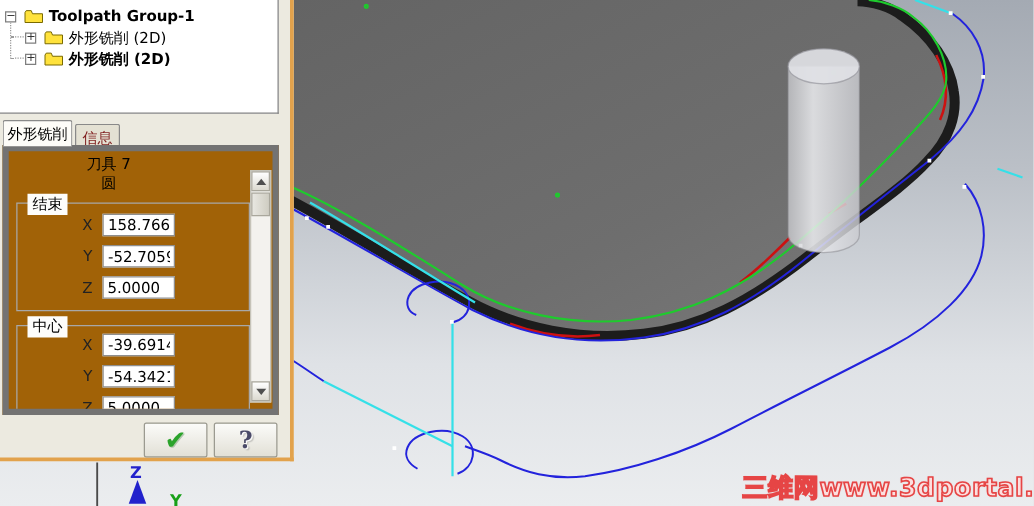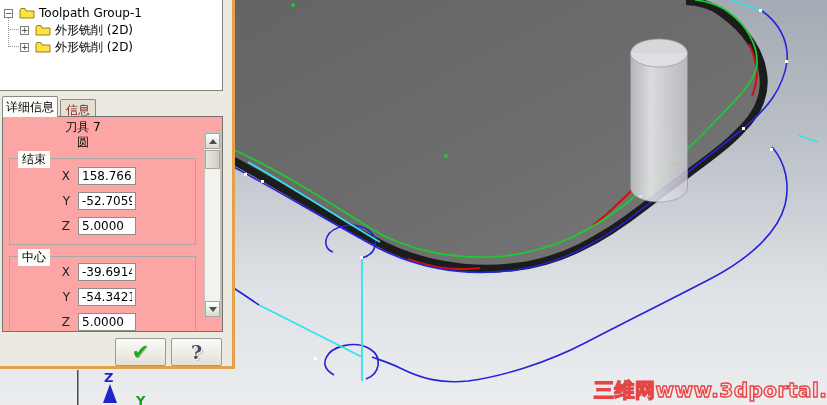--- a/index.html
+++ b/index.html
@@ -20,37 +20,37 @@
 
   
   #left-panel { position:absolute; left:0; top:0; width:235px; height:369px;
     background:#eceae0; border-right:3px solid #e2a24c; border-bottom:3px solid #e2a24c; }
 
   
   #tree { position:absolute; left:0; top:0; width:223px; height:91px;
     background:#fff; border:1px solid #828282; border-left:none; border-top:none; overflow:hidden; }
   .tree-row { position:absolute; height:16px; display:flex; align-items:center; white-space:nowrap; }
   .tree-row .lbl { margin-left:4px; font-size:12px; }
-  .bold { font-weight:normal; }
+  .bold { font-weight:bold; }
   .expander { width:9px; height:9px; background:#fff; border:1px solid #7f7f7f;
     font-size:9px; line-height:7px; text-align:center; flex:0 0 9px; color:#333; }
   .folder { width:16px; height:12px; margin-left:6px; flex:0 0 16px; }
   .dotline-v { position:absolute; left:8px; top:15px; width:1px; height:32px;
     border-left:1px dotted #9a9a9a; }
   .dotline-h { position:absolute; left:9px; width:10px; height:1px; border-top:1px dotted #9a9a9a; }
 
   
   .tab { position:absolute; border:1px solid #898989; border-bottom:none;
     font-size:12px; text-align:center; padding-top:2px; border-radius:2px 2px 0 0; }
   #tab-details { left:2px; top:96px; width:56px; height:21px; background:#fdfcf8; z-index:3; }
   #tab-info { left:60px; top:99px; width:36px; height:18px; background:#e4e1d3; color:#7f1d1d; }
 
   
   #content-box { position:absolute; left:2px; top:116px; width:221px; height:216px;
-    background:#fca5a5; border:1px solid #737373; overflow:hidden; }
+    background:#a16207; border:5px solid #737373; overflow:hidden; }
   #tool-caption { position:absolute; left:0; top:3px; width:160px; text-align:center; line-height:15px; }
   .groupbox { position:absolute; left:6px; width:187px; border:1px solid #a8a8a8; }
   #group-end { top:41px; height:87px;text-decoration:underline; }
   #group-center { top:139px; height:142px; }
   .group-title { position:absolute; left:8px; top:-8px; background:#fdfdfb; padding:0 4px; font-size:12px; }
   .field-row { position:absolute; left:0; width:100%; height:18px; display:flex; align-items:center; }
   .axis-lbl { width:68px; text-align:right; padding-right:8px; font-size:12px; color:#222; }
   .field-input { width:58px; height:18px; border:1px solid #8e8e8e; background:#fff;
     font-family:"DejaVu Sans", sans-serif; font-size:12px; padding:0 3px; }
 
@@ -227,21 +227,21 @@
 
       <div class="tree-row" style="left:20px; top:39px;">
         <div class="expander">+</div>
         <svg class="folder" viewBox="0 0 16 12">
           <path d="M1,3 L1,11 L15,11 L15,4 L7,4 L6,1.5 L2,1.5 Z" stroke="#7a6a00" stroke-width="0.8" fill="#FFE23C"></path>
         </svg>
         <span class="lbl bold">外形铣削 (2D)</span>
       </div>
     </div>
 
-    <div class="tab" id="tab-details">详细信息</div>
+    <div class="tab" id="tab-details">外形铣削</div>
     <div class="tab" id="tab-info">信息</div>
 
     <div id="content-box">
       <div id="tool-caption">
         <div>刀具 7</div>
         <div>圆</div>
       </div>
 
       <div class="groupbox" id="group-end">
         <span class="group-title">结束</span>

